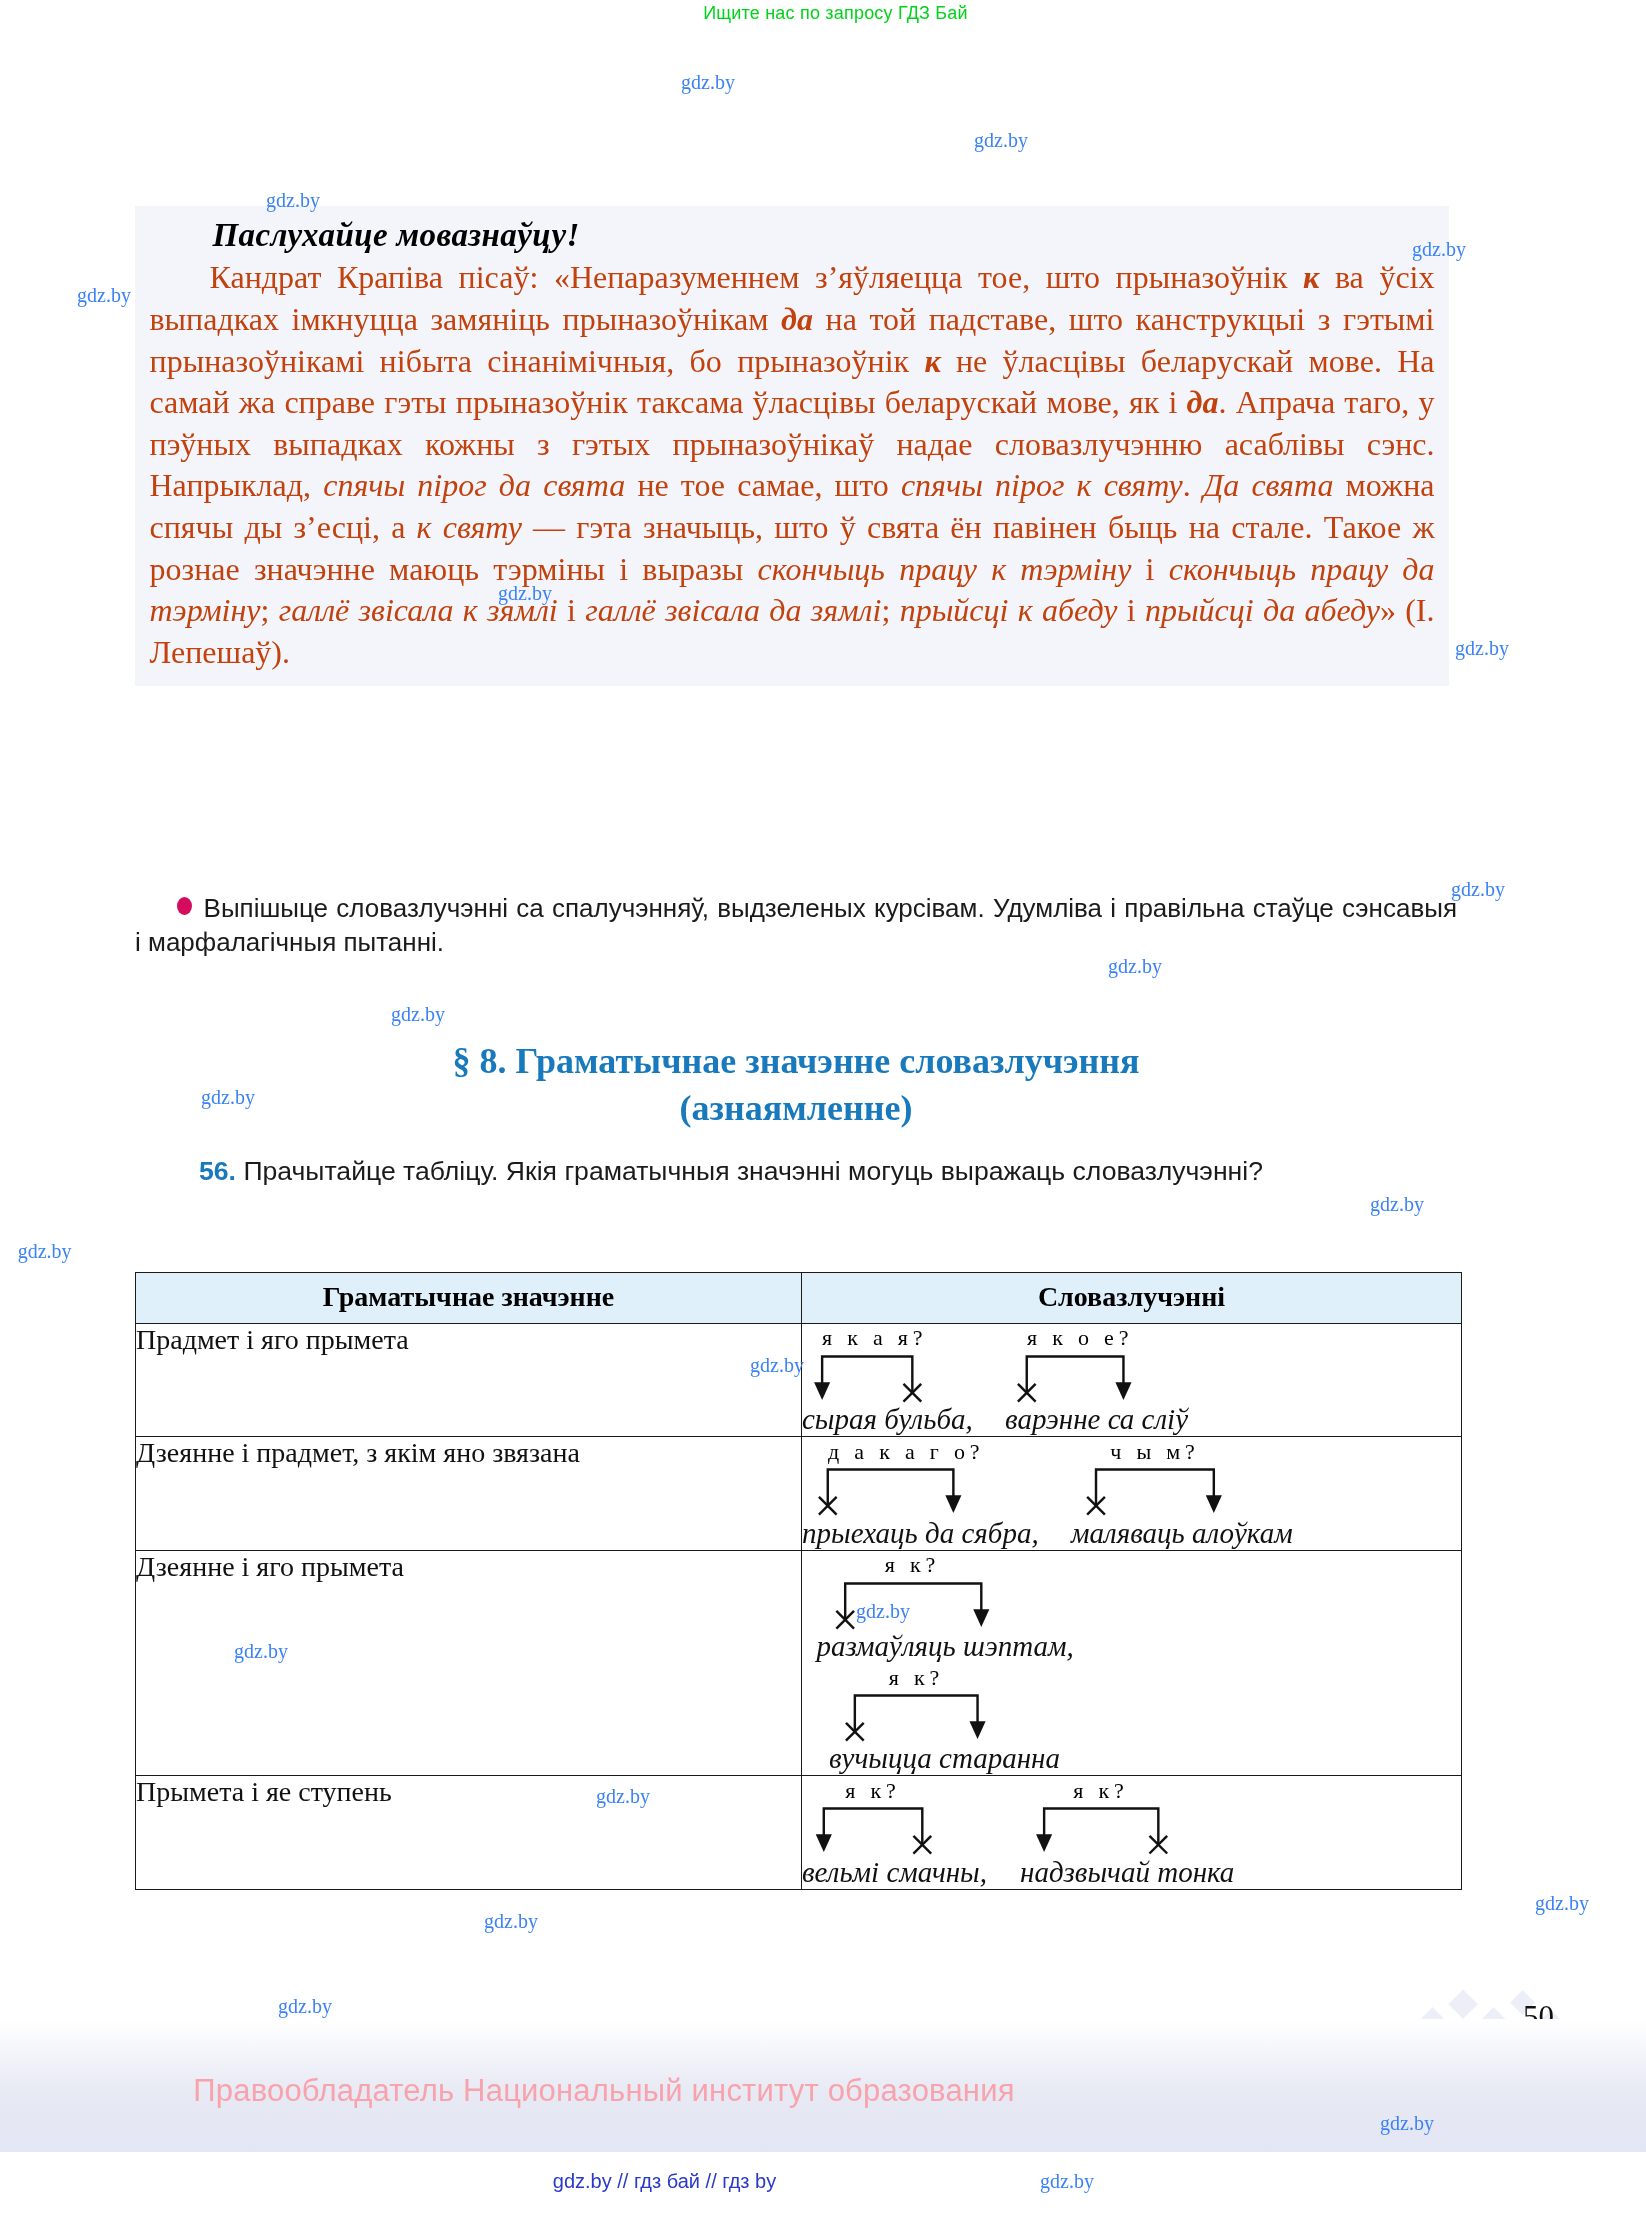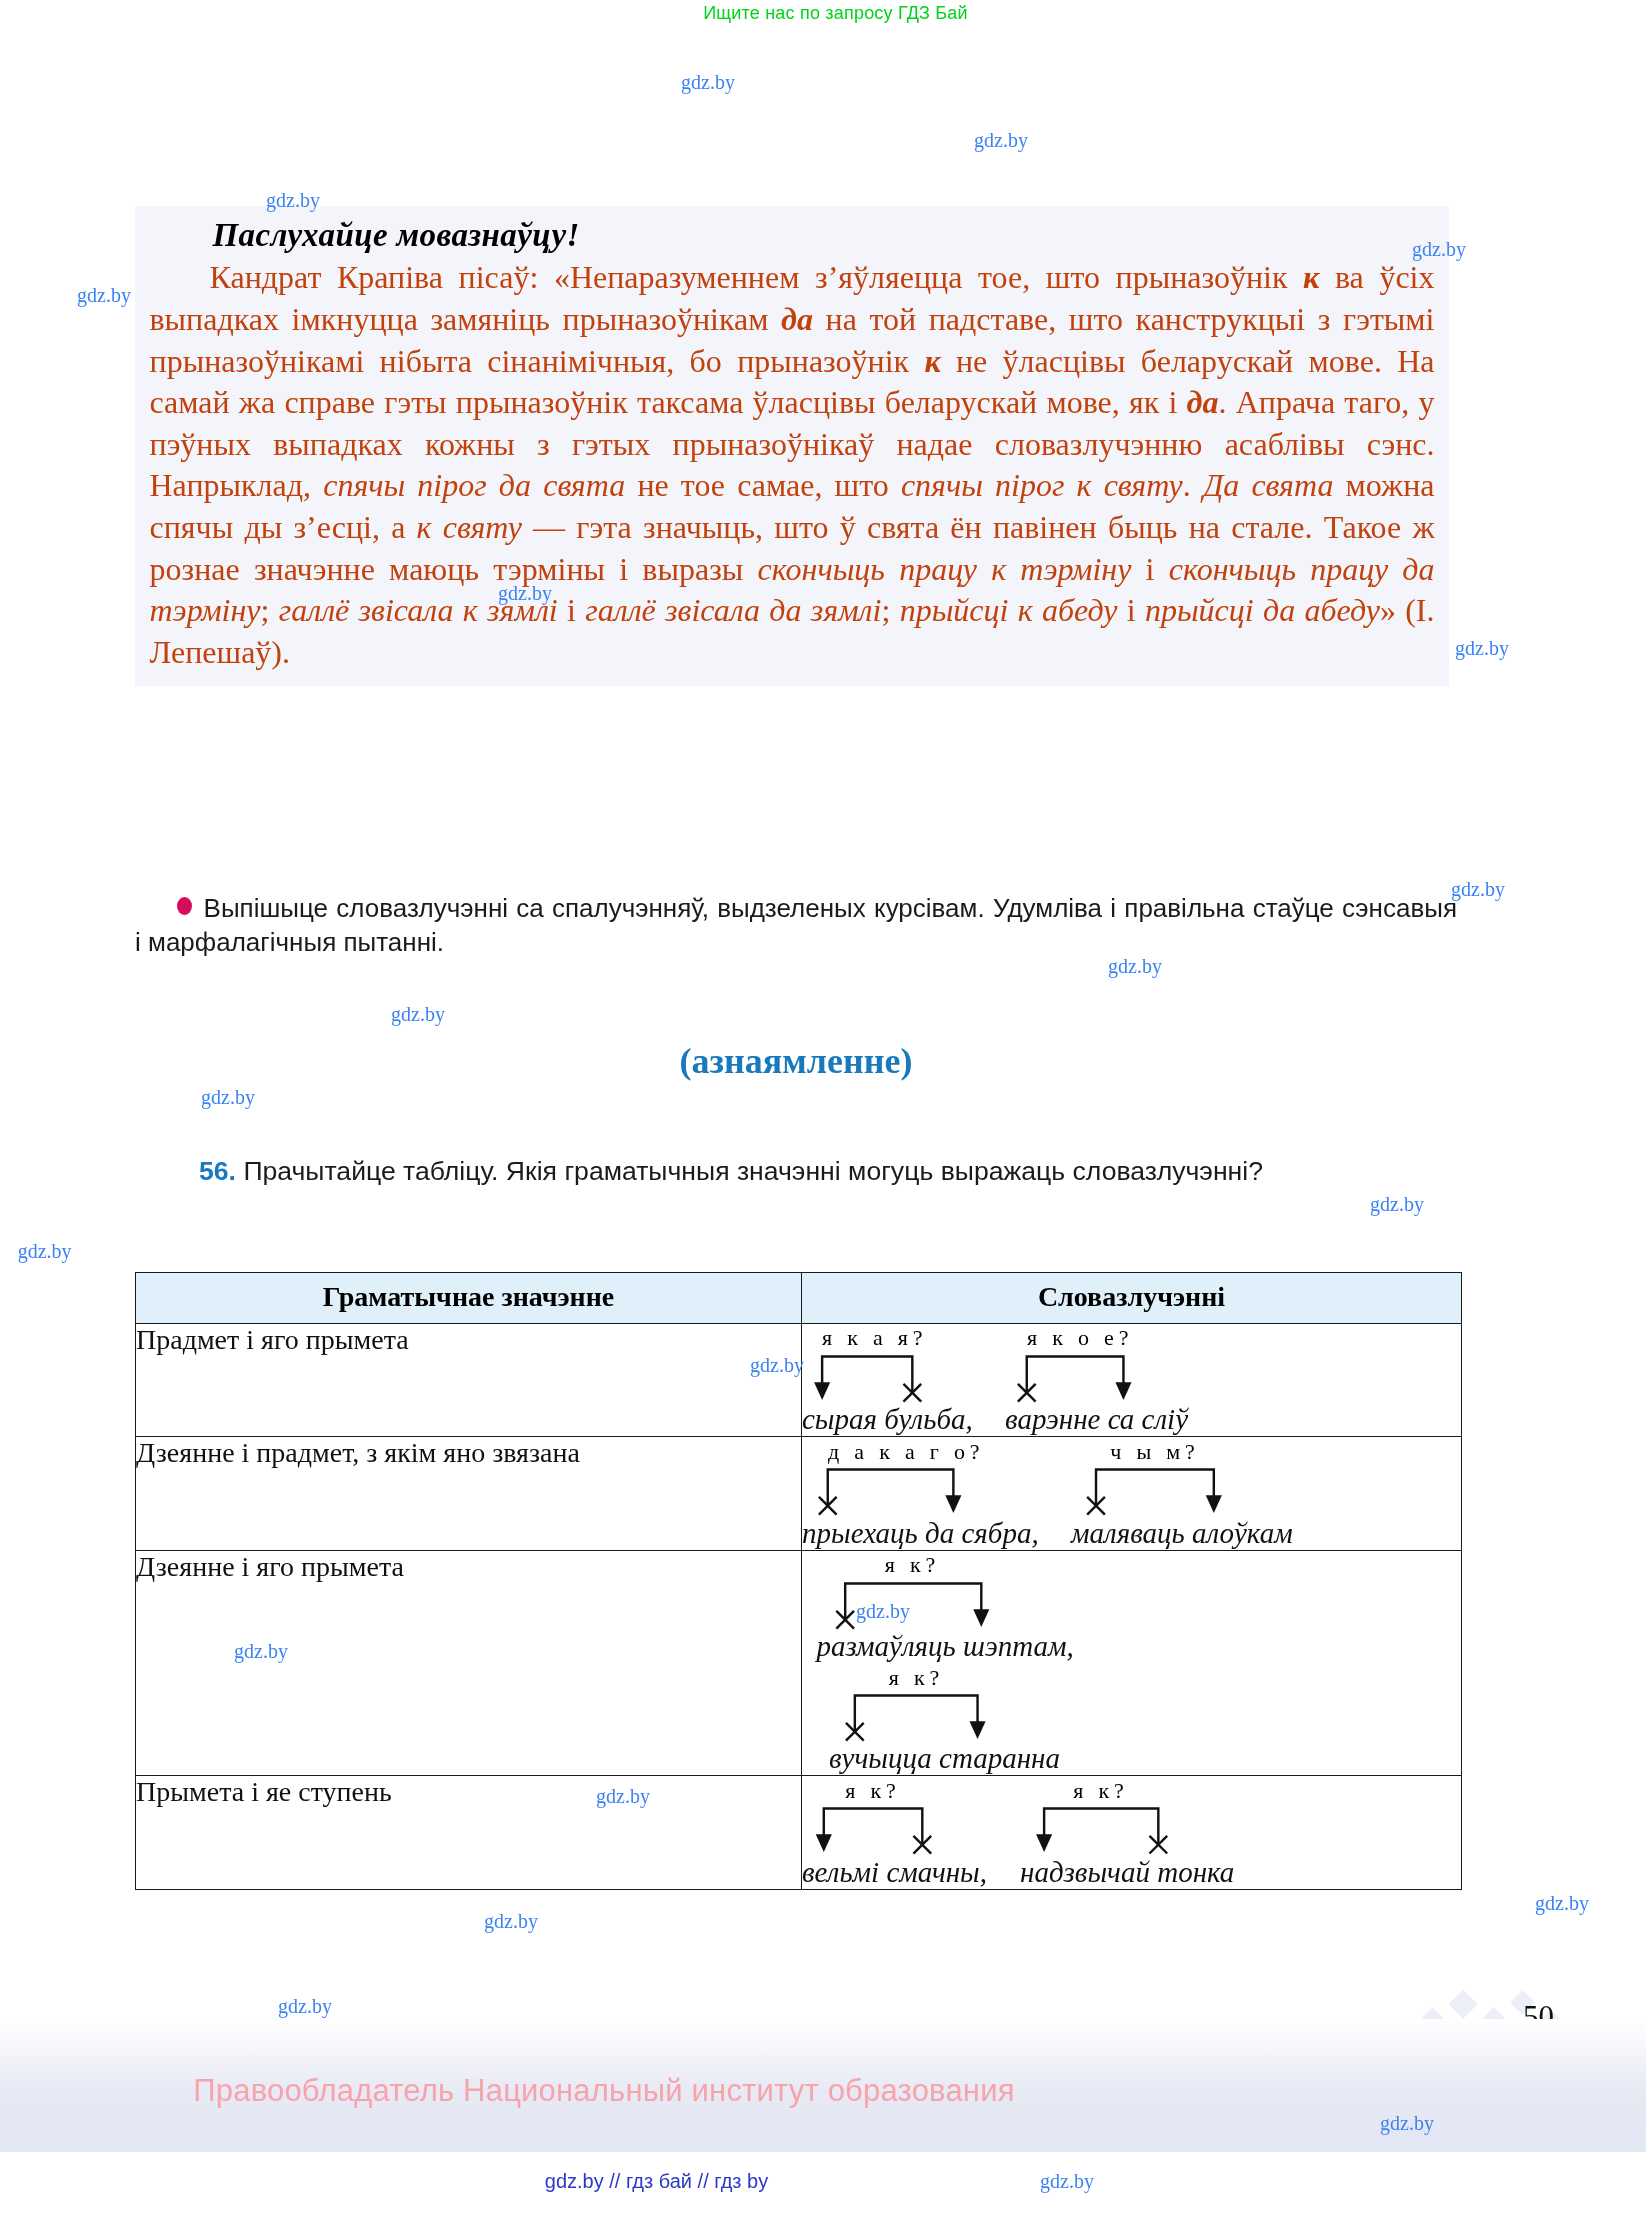--- a/index.html
+++ b/index.html
@@ -113,21 +113,21 @@
     left:0;top:2019px;width:1647px;height:133px;
     background:linear-gradient(to bottom,#ffffff 0%,#e7e9f4 55%,#e3e6f3 100%);
   }
   #copyright{
     left:0;top:2073px;width:1305px;text-align:center;
     font-family:"Liberation Sans", sans-serif;
     font-size:31px;color:#f8a3ab;letter-spacing:0.2px;
     padding-right:97px;box-sizing:border-box;
   }
   #footerlinks{
-    left:0;top:2170px;width:1313px;text-align:center;
+    left:8px;top:2170px;width:1313px;text-align:center;
     font-family:"Liberation Sans", sans-serif;
     font-size:20px;color:#2b39c8;
   }
 
   
   #diamonds{right:56px;top:1979px;width:177px;height:89px;opacity:.35;}
 </style>
 </head>
 <body>
 
@@ -136,20 +136,21 @@
 <div class="abs" id="quotebox">
   <div id="quote-title">Паслухайце мовазнаўцу!</div>
   <p id="quote-body"><span>Кандрат Крапіва пісаў: «Непаразуменнем з’яўляецца тое, што прыназоўнік </span><b>к</b><span> ва ўсіх выпадках імкнуцца замяніць прыназоўнікам </span><b>да</b><span> на той падставе, што канструкцыі з гэтымі прыназоўнікамі нібыта сінанімічныя, бо прыназоўнік </span><b>к</b><span> не ўласцівы беларускай мове. На самай жа справе гэты прыназоўнік таксама ўласцівы беларускай мове, як і </span><b>да</b><span>. Апрача таго, у пэўных выпадках кожны з гэтых прыназоўнікаў надае словазлучэнню асаблівы сэнс. Напрыклад, </span><i>спячы пірог да свята</i><span> не тое самае, што </span><i>спячы пірог к святу</i><span>. </span><i>Да свята</i><span> можна спячы ды з’есці, а </span><i>к святу</i><span> — гэта значыць, што ў свята ён павінен быць на стале. Такое ж рознае значэнне маюць тэрміны і выразы </span><i>сконч</i><i>ыць працу к тэрміну</i><span> і </span><i>скончыць працу да тэрміну</i><span>; </span><i>галлё звісала к зямлі</i><span> і </span><i>галлё звісала да зямлі</i><span>; </span><i>прыйсці к абеду</i><span> і </span><i>прыйсці да абеду</i><span>» (І. Лепешаў).</span></p>
 </div>
 
 <div class="abs" id="bullet-task">
   <span class="redbullet"></span><span>Выпішыце словазлучэнні са спалучэнняў, выдзеленых курсівам. Удумліва і правільна стаўце сэнсавыя і марфалагічныя пытанні.</span>
 </div>
 
 <div class="abs" id="section-heading">
+  <span>§ 8. Граматычнае значэнне словазлучэння</span>
   <span class="l2">(азнаямленне)</span>
 </div>
 
 <div class="abs" id="ex56">
   <span class="num">56.</span>
   <span>Прачытайце табліцу. Якія граматычныя значэнні могуць выражаць словазлучэнні?</span>
 </div>
 
 <table class="abs" id="tbl">
   <thead>

